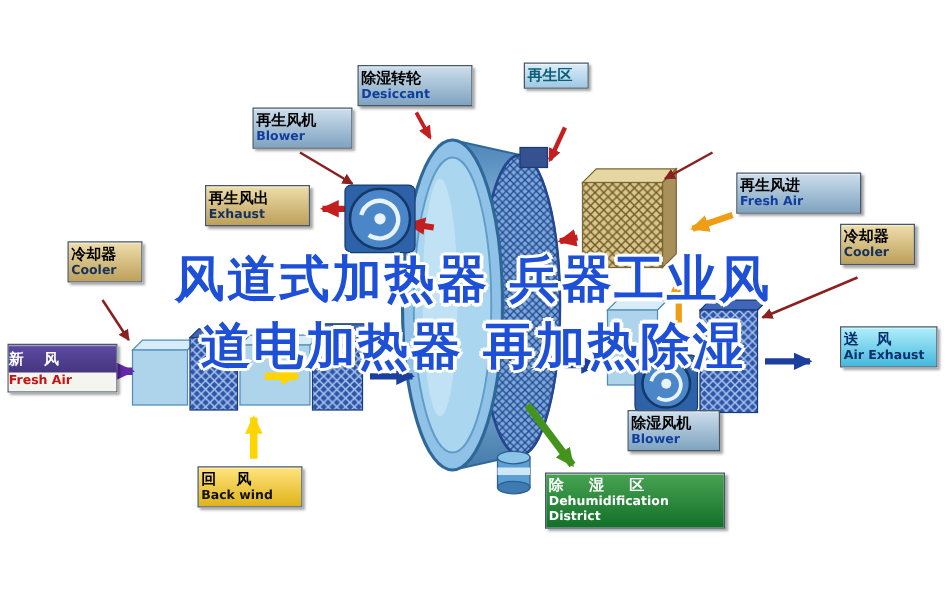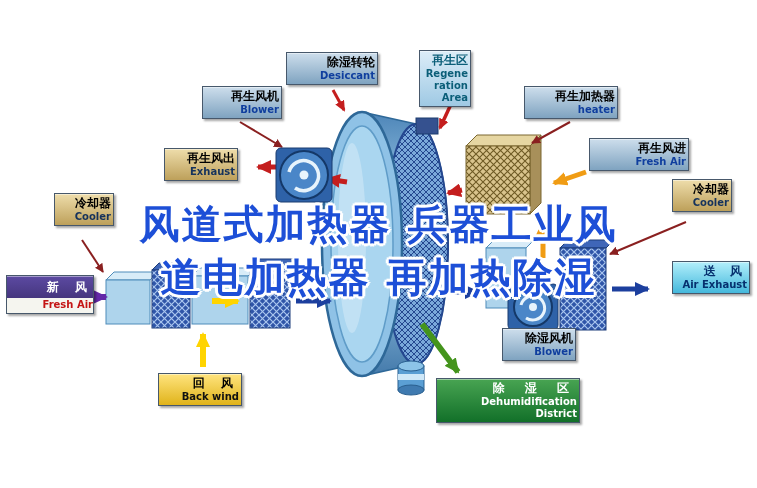--- a/index.html
+++ b/index.html
@@ -1,20 +1,20 @@
 <!DOCTYPE html>
 <html><head>
 <meta charset="utf-8">
 <style>
   *{margin:0;padding:0;box-sizing:border-box}
   html,body{background:#fff}
   body{font-family:"DejaVu Sans","Liberation Sans",sans-serif}
   .stage{position:relative;width:757px;height:488px;background:#ffffff;overflow:hidden}
   .stage>svg{position:absolute;left:0;top:0;z-index:1}
-  .lbl{position:absolute;text-align:right;border:1px solid #47586b;box-shadow:2px 2px 2px rgba(0,0,0,.35), inset 0 1px 0 rgba(255,255,255,.45);padding:2px;line-height:1.22;z-index:3}
+  .lbl{position:absolute;text-align:left;border:1px solid #47586b;box-shadow:2px 2px 2px rgba(0,0,0,.35), inset 0 1px 0 rgba(255,255,255,.45);padding:2px;line-height:1.22;z-index:3}
   .lbl .zh{font-size:12px;font-weight:bold;color:#000;white-space:nowrap}
   .lbl .en{font-size:10px;font-weight:bold;color:#0f3e9e;word-wrap:break-word}
   .blue{background:linear-gradient(180deg,#cddeec,#7fa3c0)}
   .lightblue{background:linear-gradient(180deg,#dcedf8,#9fc9e4)}
   .lightblue .zh{color:#0b5e78;font-size:12px}
   .lightblue .en{color:#0b5e78}
   .tan{background:linear-gradient(180deg,#eeddab,#bda05a)}
   .tan .en{color:#15325c}
   .purple{background:linear-gradient(180deg,#5c4aa2,#362866);padding:0}
   .purple .zh{color:#fff;padding:4px 0 3px;letter-spacing:6px}
@@ -163,29 +163,24 @@
     <div class="en">Blower</div>
   </div>
 
   <div class="lbl blue" style="left:286px;top:52px;width:92px">
     <div class="zh">除湿转轮</div>
     <div class="en">Desiccant</div>
   </div>
 
   <div class="lbl lightblue" style="left:419px;top:50px;width:52px">
     <div class="zh">再生区</div>
-    <div class="en">Regeneration Area</div>
-  </div>
-
-  <div class="lbl blue" style="left:524px;top:86px;width:94px">
-    <div class="zh">再生加热器</div>
-    <div class="en">heater</div>
-  </div>
-
-  <div class="lbl tan" style="left:164px;top:148px;width:74px">
+  </div>
+
+
+  <div class="lbl tan" style="left:164px;top:148px;width:84px">
     <div class="zh">再生风出</div>
     <div class="en">Exhaust</div>
   </div>
 
   <div class="lbl blue" style="left:589px;top:138px;width:100px">
     <div class="zh">再生风进</div>
     <div class="en">Fresh Air</div>
   </div>
 
   <div class="lbl tan" style="left:54px;top:193px;width:60px">

